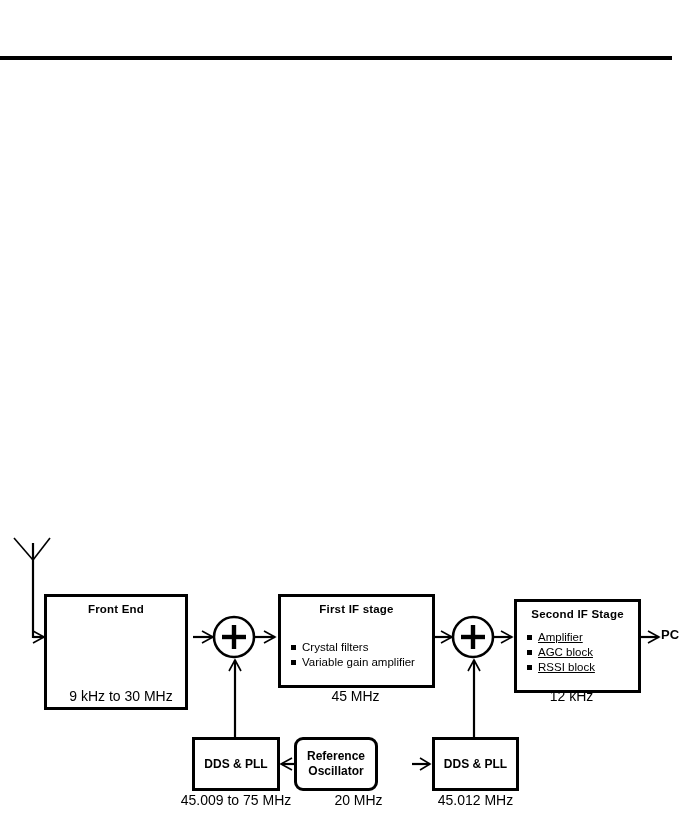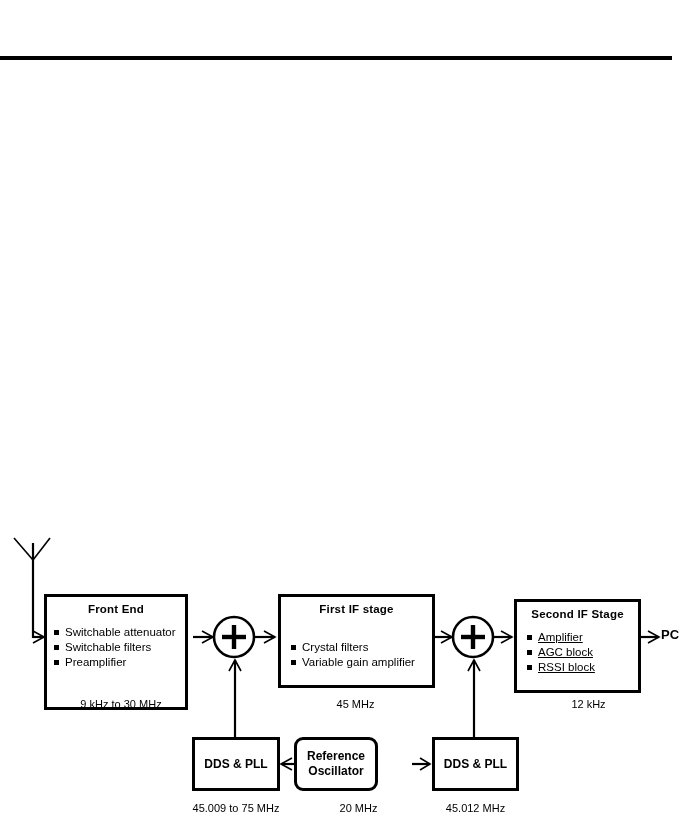--- a/index.html
+++ b/index.html
@@ -114,28 +114,27 @@
     line-height: 15px;
   }
   #box-dds-left  { left: 192px; top: 737px; width: 88px;  height: 54px; }
   #box-ref-osc   { left: 294px; top: 737px; width: 84px; height: 54px; border-radius: 9px; }
   #box-dds-right { left: 432px; top: 737px; width: 87px;  height: 54px; }
 
   
   .caption {
     position: absolute;
     text-align: center;
-    font-size: 11px;
+    font-size: 14px;
     line-height: 13px;
     white-space: nowrap;
-    margin-top: 8px;
   }
   #cap-front-end  { left: 49px;  top: 690px; width: 144px; }
   #cap-first-if   { left: 277px; top: 690px; width: 157px; }
-  #cap-second-if  { left: 525px; top: 690px; width: 127px; text-align: center; }
+  #cap-second-if  { left: 508px; top: 690px; width: 127px; text-align: center; }
   #cap-dds-left   { left: 170px; top: 794px; width: 132px; }
   #cap-ref-osc    { left: 305px; top: 794px; width: 107px; }
   #cap-dds-right  { left: 425px; top: 794px; width: 101px; }
 
   
   #label-pc {
     position: absolute;
     left: 661px;
     top: 627px;
     font-size: 13px;
@@ -218,25 +217,20 @@
     </g>
 
     <g>
       <line x1="412" y1="764" x2="430" y2="764" stroke="#000" stroke-width="2.2"></line>
       <polyline points="420,758 430,764 420,770" fill="none" stroke="#000" stroke-width="1.6"></polyline>
     </g>
   </svg>
 
   <div class="blockbox" id="box-front-end">
     <div class="block-title">Front End</div>
-    <ul class="block-list">
-      <li><span class="bullet"></span><span>Switchable attenuator</span></li>
-      <li><span class="bullet"></span><span>Switchable filters</span></li>
-      <li><span class="bullet"></span><span>Preamplifier</span></li>
-    </ul>
   </div>
   <div class="caption" id="cap-front-end">9 kHz to 30 MHz</div>
 
   <div class="blockbox" id="box-first-if">
     <div class="block-title">First IF stage</div>
     <ul class="block-list">
       <li><span class="bullet"></span><span>Crystal filters</span></li>
       <li><span class="bullet"></span><span>Variable gain amplifier</span></li>
     </ul>
   </div>

